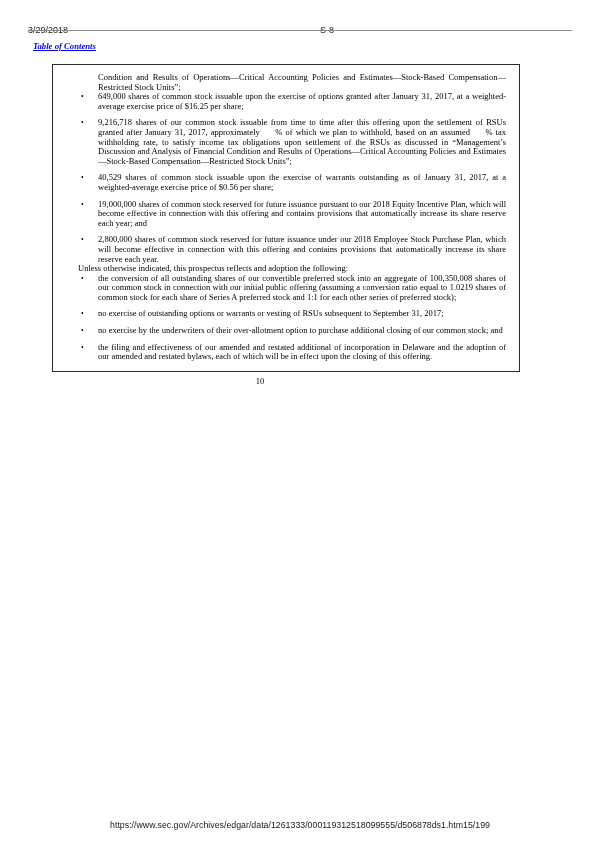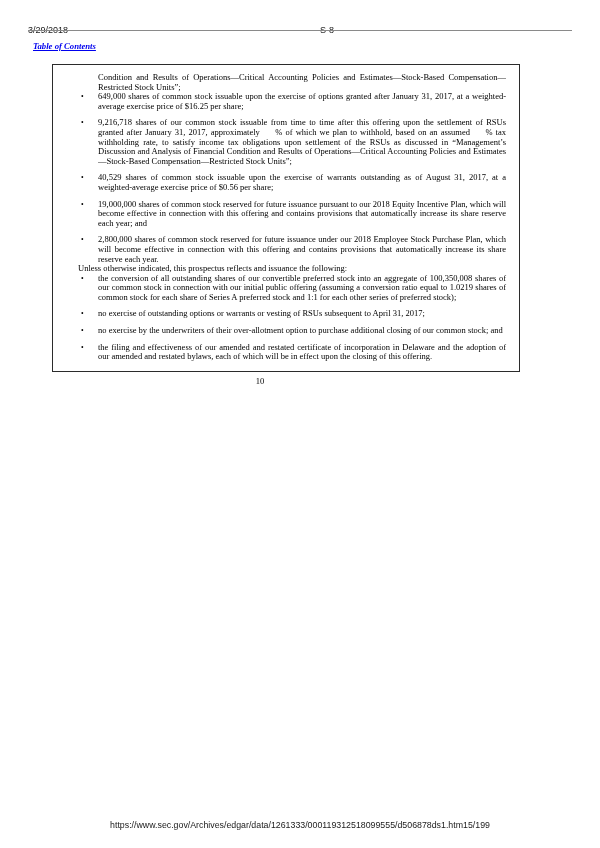--- a/index.html
+++ b/index.html
@@ -129,56 +129,56 @@
         <span class="bullet-text">649,000 shares of common stock issuable upon the exercise of options granted after January 31, 2017, at a weighted-average exercise price of $16.25 per share;</span>
       </div>
 
       <div class="bullet-row">
         <span class="bullet-marker">•</span>
         <span class="bullet-text">9,216,718 shares of our common stock issuable from time to time after this offering upon the settlement of RSUs granted after January 31, 2017, approximately &nbsp;&nbsp;&nbsp;&nbsp;% of which we plan to withhold, based on an assumed &nbsp;&nbsp;&nbsp;&nbsp;% tax withholding rate, to satisfy income tax obligations upon settlement of the RSUs as discussed in “Management’s Discussion and Analysis of Financial Condition and Results of Operations—Critical Accounting Policies and Estimates—Stock-Based Compensation—Restricted Stock Units”;</span>
       </div>
 
       <div class="bullet-row">
         <span class="bullet-marker">•</span>
-        <span class="bullet-text">40,529 shares of common stock issuable upon the exercise of warrants outstanding as of August 31, 2017, at a weighted-average exercise price of $0.56 per share;</span>
+        <span class="bullet-text">40,529 shares of common stock issuable upon the exercise of warrants outstanding as of January 31, 2017, at a weighted-average exercise price of $0.56 per share;</span>
       </div>
 
       <div class="bullet-row">
         <span class="bullet-marker">•</span>
         <span class="bullet-text">19,000,000 shares of common stock reserved for future issuance pursuant to our 2018 Equity Incentive Plan, which will become effective in connection with this offering and contains provisions that automatically increase its share reserve each year; and</span>
       </div>
 
       <div class="bullet-row">
         <span class="bullet-marker">•</span>
         <span class="bullet-text">2,800,000 shares of common stock reserved for future issuance under our 2018 Employee Stock Purchase Plan, which will become effective in connection with this offering and contains provisions that automatically increase its share reserve each year.</span>
       </div>
     </div>
 
-  <p class="para">Unless otherwise indicated, this prospectus reflects and issuance the following:</p>
+  <p class="para">Unless otherwise indicated, this prospectus reflects and adoption the following:</p>
 
   <div class="bullets">
 
       <div class="bullet-row">
         <span class="bullet-marker">•</span>
         <span class="bullet-text">the conversion of all outstanding shares of our convertible preferred stock into an aggregate of 100,350,008 shares of our common stock in connection with our initial public offering (assuming a conversion ratio equal to 1.0219 shares of common stock for each share of Series A preferred stock and 1:1 for each other series of preferred stock);</span>
       </div>
 
       <div class="bullet-row">
         <span class="bullet-marker">•</span>
-        <span class="bullet-text">no exercise of outstanding options or warrants or vesting of RSUs subsequent to April 31, 2017;</span>
+        <span class="bullet-text">no exercise of outstanding options or warrants or vesting of RSUs subsequent to September 31, 2017;</span>
       </div>
 
       <div class="bullet-row">
         <span class="bullet-marker">•</span>
         <span class="bullet-text">no exercise by the underwriters of their over-allotment option to purchase additional closing of our common stock; and</span>
       </div>
 
       <div class="bullet-row">
         <span class="bullet-marker">•</span>
-        <span class="bullet-text">the filing and effectiveness of our amended and restated certificate of incorporation in Delaware and the adoption of our amended and restated bylaws, each of which will be in effect upon the closing of this offering.</span>
+        <span class="bullet-text">the filing and effectiveness of our amended and restated additional of incorporation in Delaware and the adoption of our amended and restated bylaws, each of which will be in effect upon the closing of this offering.</span>
       </div>
     </div>
 
 </div>
 
 <div class="page-number">10</div>
 
 <div class="print-footer">
   <span>https://www.sec.gov/Archives/edgar/data/1261333/000119312518099555/d506878ds1.htm</span>
   <span>15/199</span>

